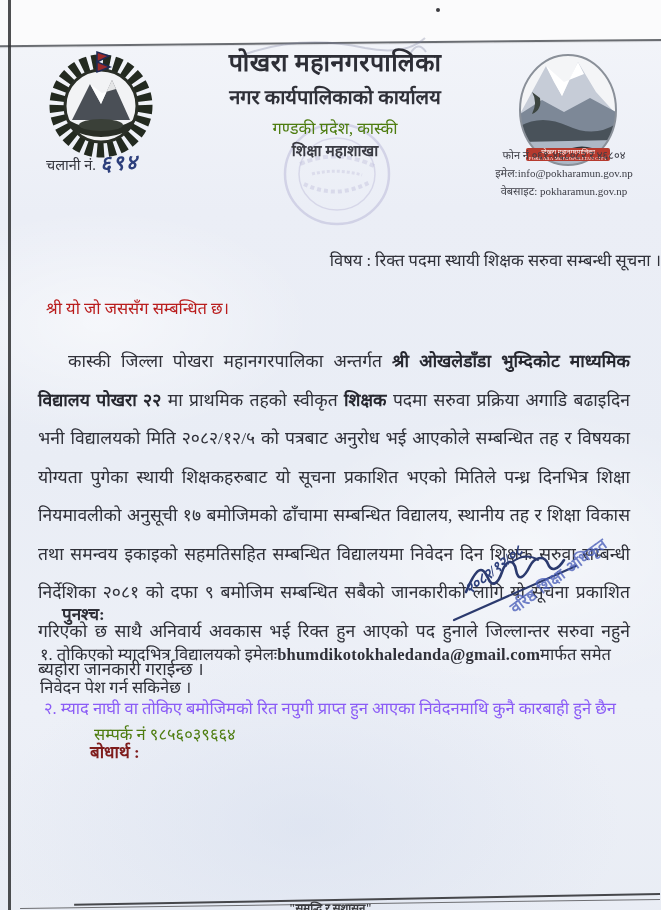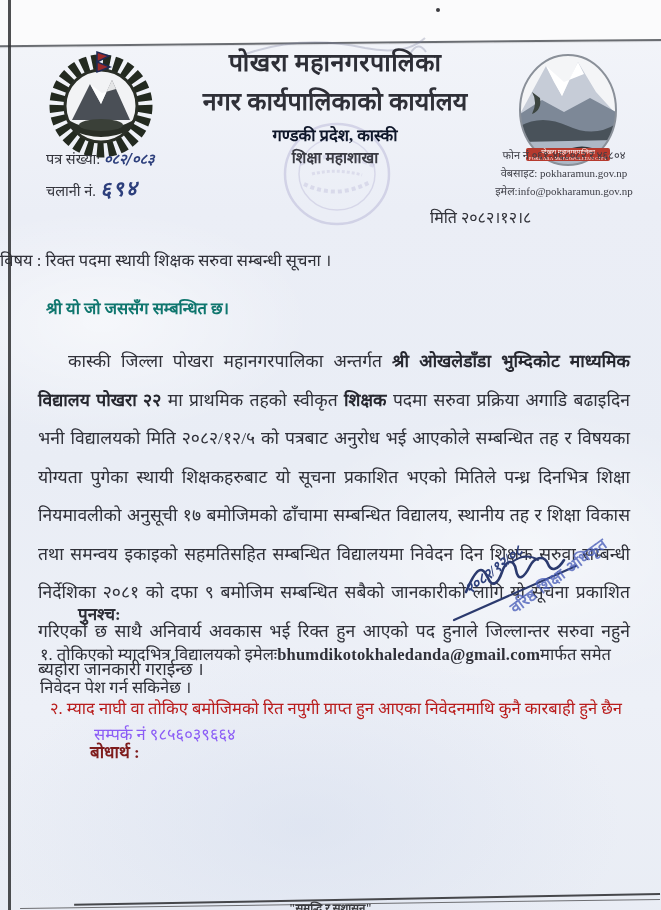--- a/index.html
+++ b/index.html
@@ -25,43 +25,43 @@
   }
   .scan-edge-left{position:absolute;left:8px;top:0;width:3px;height:910px;background:#2f3033;opacity:.85;z-index:9;}
   .dot-artifact{position:absolute;width:4px;height:4px;border-radius:50%;background:#3c3c40;z-index:9;}
 
   .abs{position:absolute;z-index:5;}
 
   
   .emblem-left{left:42px;top:46px;width:118px;height:118px;}
   .hdr-center{left:160px;top:44px;width:350px;text-align:center;}
   .hdr-line1{font-size:25px;font-weight:bold;color:#2d2e36;letter-spacing:.5px;}
-  .hdr-line2{font-size:25px;font-weight:bold;color:#2f3038;margin-top:5px;}
-  .hdr-line3{font-size:16.5px;font-weight:bold;color:#0f172a;margin-top:6px;}
+  .hdr-line2{font-size:20px;font-weight:bold;color:#2f3038;margin-top:5px;}
+  .hdr-line3{font-size:16.5px;font-weight:normal;color:#4d7c0f;margin-top:6px;}
   .hdr-line4{font-size:15.5px;font-weight:bold;color:#3a3b43;}
   .logo-right{left:512px;top:52px;width:112px;height:126px;}
   .seal-band{position:absolute;left:14px;top:96px;width:84px;text-align:center;line-height:1.05;z-index:6;}
   .seal-band .np{display:block;font-size:6.5px;color:#fff;background:#b63a2e;border-radius:2px;padding:1px 0 0;}
   .seal-band .en{display:block;font-size:4.8px;color:#fff;background:#b63a2e;border-radius:2px;letter-spacing:.2px;}
 
   .faint-stamp{left:278px;top:118px;width:118px;height:112px;z-index:4;opacity:.5;}
   .pen-swoosh{left:225px;top:30px;width:230px;height:40px;z-index:4;opacity:.65;}
 
   .meta-left{left:46px;top:148px;width:200px;font-size:14.5px;color:#33343c;}
   .meta-row{margin-bottom:6px;white-space:nowrap;}
   .handw{font-family:"DejaVu Serif",serif;font-style:italic;color:#2d3f7c;font-weight:bold;}
   .handw-big{font-size:21px;display:inline-block;transform:rotate(-3deg);letter-spacing:2px;}
 
   .contact-right{left:470px;top:146px;width:188px;text-align:center;font-size:11px;line-height:1.65;color:#3c3d45;white-space:nowrap;}
 
   .date-line{left:430px;top:206px;width:210px;font-size:16px;color:#303138;}
 
   
-  .subject{left:0;top:248px;width:661px;text-align:left;font-size:16.5px;color:#2f3038;}
-  .salutation{left:46px;top:296px;font-size:16.5px;font-weight:bold;color:#0f766e;}
+  .subject{left:0;top:248px;width:661px;text-align:right;font-size:16.5px;color:#2f3038;}
+  .salutation{left:46px;top:296px;font-size:16.5px;font-weight:normal;color:#b91c1c;}
   .body-para{
     left:38px;top:342px;width:592px;
     font-size:17.5px;line-height:38.5px;text-align:justify;
     color:#2f3038;text-indent:30px;
   }
   .body-para .b{font-weight:bold;color:#26272f;}
 
   
   .signature{left:452px;top:548px;width:180px;height:80px;z-index:6;}
   .sig-date{
@@ -70,25 +70,25 @@
     font-size:14.5px;color:#2d3f7c;font-style:italic;font-weight:bold;white-space:nowrap;
   }
   .officer-stamp{
     left:518px;top:596px;width:170px;z-index:6;
     transform:rotate(-36deg);transform-origin:left bottom;
     font-size:15.5px;font-weight:bold;color:rgba(77,98,186,.8);white-space:nowrap;
     font-family:"DejaVu Sans",sans-serif;
   }
 
   
-  .ps-head{left:78px;top:602px;font-size:17px;font-weight:bold;color:#2e2f37;}
+  .ps-head{left:62px;top:602px;font-size:17px;font-weight:bold;color:#2e2f37;}
   .ps-item1{left:40px;top:638px;width:600px;font-size:16.5px;line-height:33px;color:#2f3038;}
   .ps-item1 .email{font-family:"Liberation Serif",serif;font-weight:bold;letter-spacing:.2px;}
-  .ps-item2{left:50px;top:696px;width:610px;font-size:16.5px;color:#b91c1c;}
-  .ps-contact{left:94px;top:722px;font-size:16.5px;color:#8b5cf6;}
+  .ps-item2{left:44px;top:696px;width:610px;font-size:16.5px;color:#8b5cf6;}
+  .ps-contact{left:94px;top:722px;font-size:16.5px;color:#4d7c0f;}
 
   
   .cc-head{left:90px;top:740px;font-size:17px;font-weight:bold;color:#7f1d1d;}
   .cc-list{left:90px;top:778px;width:540px;font-size:16.5px;line-height:26.5px;color:#2f3038;}
   .cc-list div{white-space:nowrap;}
 
   
   .footer-rule1{position:absolute;left:74px;top:893px;width:586px;border-top:2px solid #46474b;transform:rotate(-1.05deg);transform-origin:right top;z-index:6;}
   .footer-rule2{position:absolute;left:20px;top:899px;width:640px;border-top:1.5px solid #6d6e72;transform:rotate(-0.8deg);transform-origin:right top;z-index:6;}
   .footer-slogan{
@@ -161,36 +161,31 @@
       <ellipse cx="56" cy="58" rx="48" ry="55" fill="none" stroke="#8a9099" stroke-width="2"></ellipse>
     </svg>
     <div class="seal-band">
       <span class="np">पोखरा महानगरपालिका</span>
       <span class="en">POKHARA METROPOLITAN CITY</span>
     </div>
   </div>
 
   <div class="abs meta-left">
     <div class="meta-row">
-      <span>पत्र संख्या:</span>
-      <span class="handw">०८२/०८३</span>
-    </div>
-    <div class="meta-row">
       <span>चलानी नं.</span>
       <span class="handw handw-big">६९४</span>
     </div>
   </div>
 
   <div class="abs contact-right">
     <div>फोन नं ०६१-४६८०८२ र ४६८०४</div>
+    <div>इमेल:info@pokharamun.gov.np</div>
     <div>वेबसाइट: pokharamun.gov.np</div>
-    <div>इमेल:info@pokharamun.gov.np</div>
-  </div>
-
-  <div class="abs date-line">मिति २०८२।१२।८</div>
+  </div>
+
 
   <div class="abs subject">विषय : रिक्त पदमा स्थायी शिक्षक सरुवा सम्बन्धी  सूचना ।</div>
 
   <div class="abs salutation">श्री यो जो जससँग सम्बन्धित छ।</div>
 
   <div class="abs body-para"><span>कास्की जिल्ला पोखरा महानगरपालिका अन्तर्गत </span><span class="b">श्री ओखलेडाँडा भुम्दिकोट  माध्यमिक विद्यालय पोखरा २२ </span><span>मा प्राथमिक तहको स्वीकृत </span><span class="b">शिक्षक</span><span> पदमा सरुवा प्रक्रिया अगाडि बढाइदिन भनी विद्यालयको मिति २०८२/१२/५ को पत्रबाट अनुरोध भई आएकोले सम्बन्धित तह र विषयका योग्यता पुगेका स्थायी शिक्षकहरुबाट यो सूचना प्रकाशित भएको मितिले पन्ध्र दिनभित्र शिक्षा नियमावलीको अनुसूची १७ बमोजिमको ढाँचामा सम्बन्धित विद्यालय, स्थानीय तह र शिक्षा विकास तथा समन्वय इकाइको सहमतिसहित सम्बन्धित विद्यालयमा निवेदन दिन शिक्षक सरुवा सम्बन्धी निर्देशिका २०८१ को दफा ९ बमोजिम सम्बन्धित सबैको जानकारीको लागि यो सूचना प्रकाशित गरिएको छ साथै अनिवार्य अवकास भई रिक्त हुन आएको पद हुनाले जिल्लान्तर सरुवा नहुने ब्यहोरा जानकारी गराईन्छ ।</span></div>
 
   <div class="abs signature">
     <svg width="180" height="80" viewBox="0 0 180 80">
       <path d="M14 44 C24 20 30 16 36 30 C40 40 46 36 50 24 C54 12 62 10 64 22 C66 34 72 30 78 18 C82 10 92 6 96 16 C99 24 106 22 112 12" fill="none" stroke="#2b3a6e" stroke-width="2.6" stroke-linecap="round"></path>

